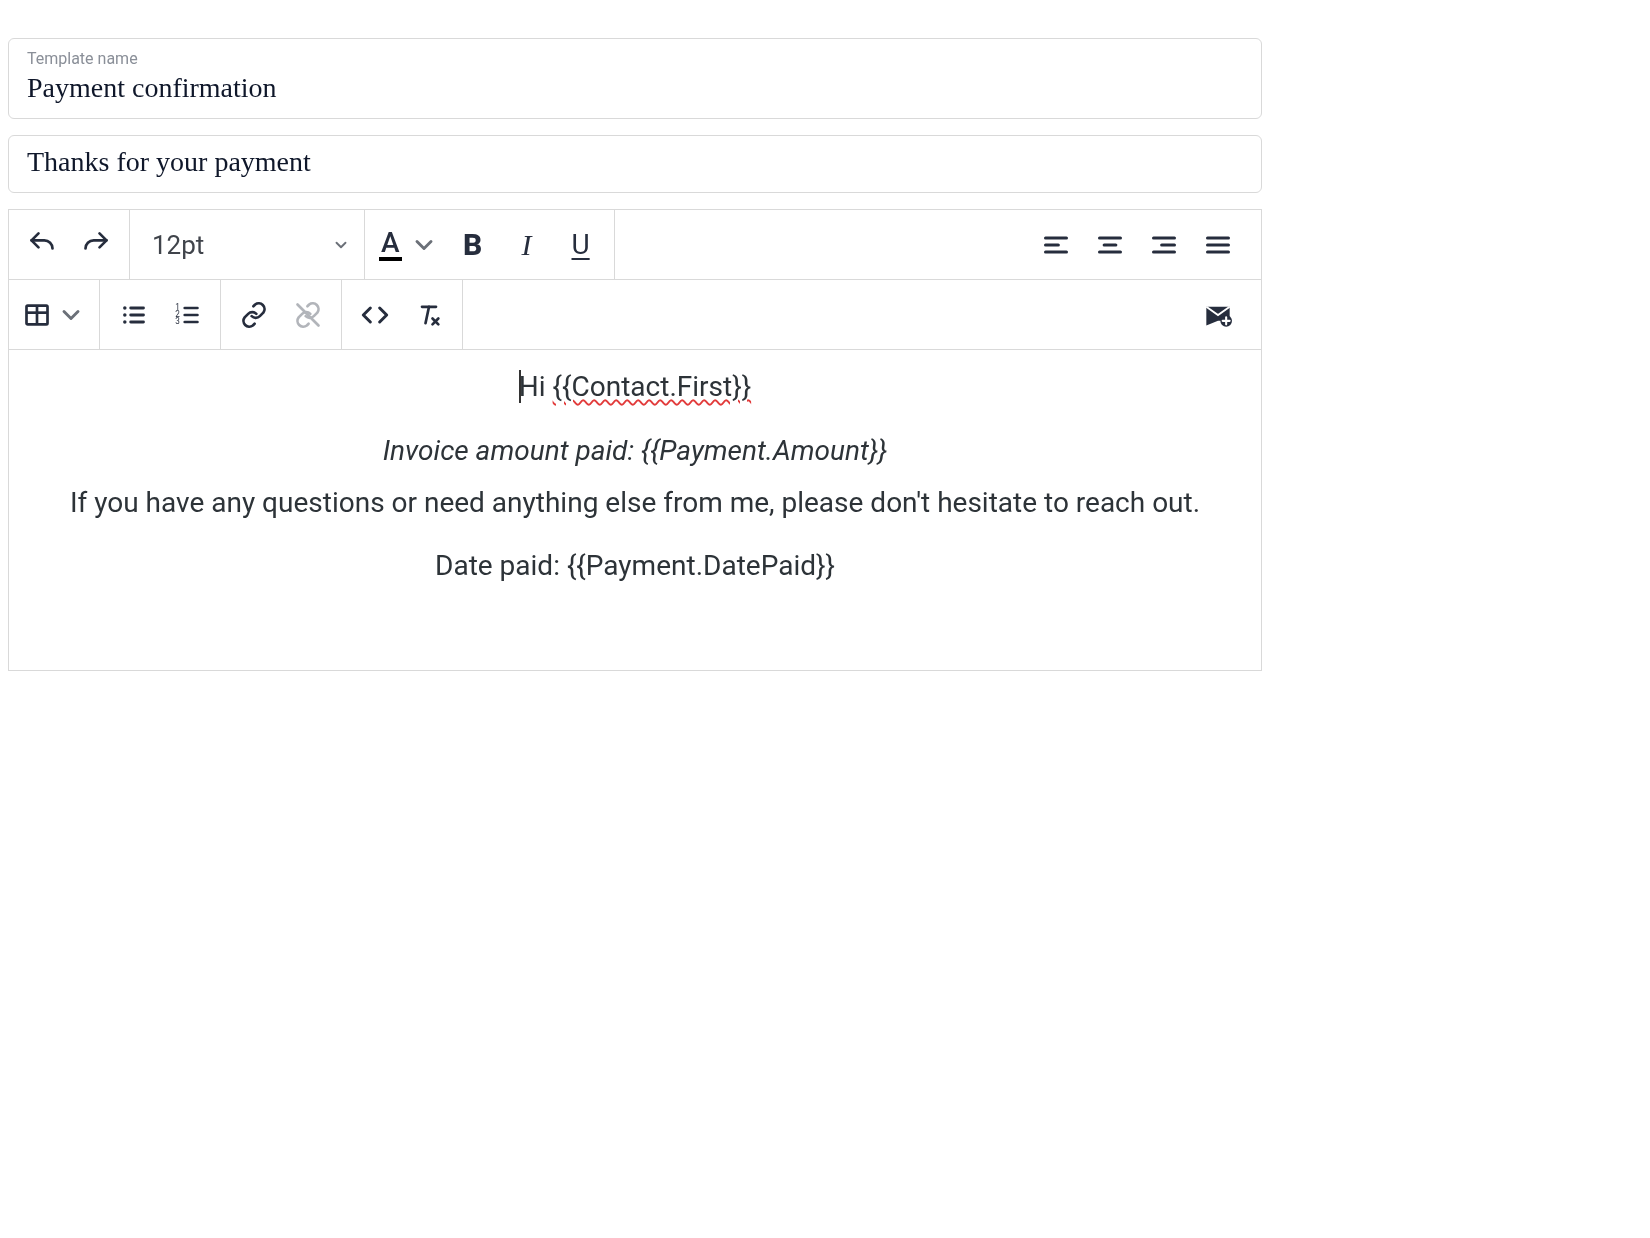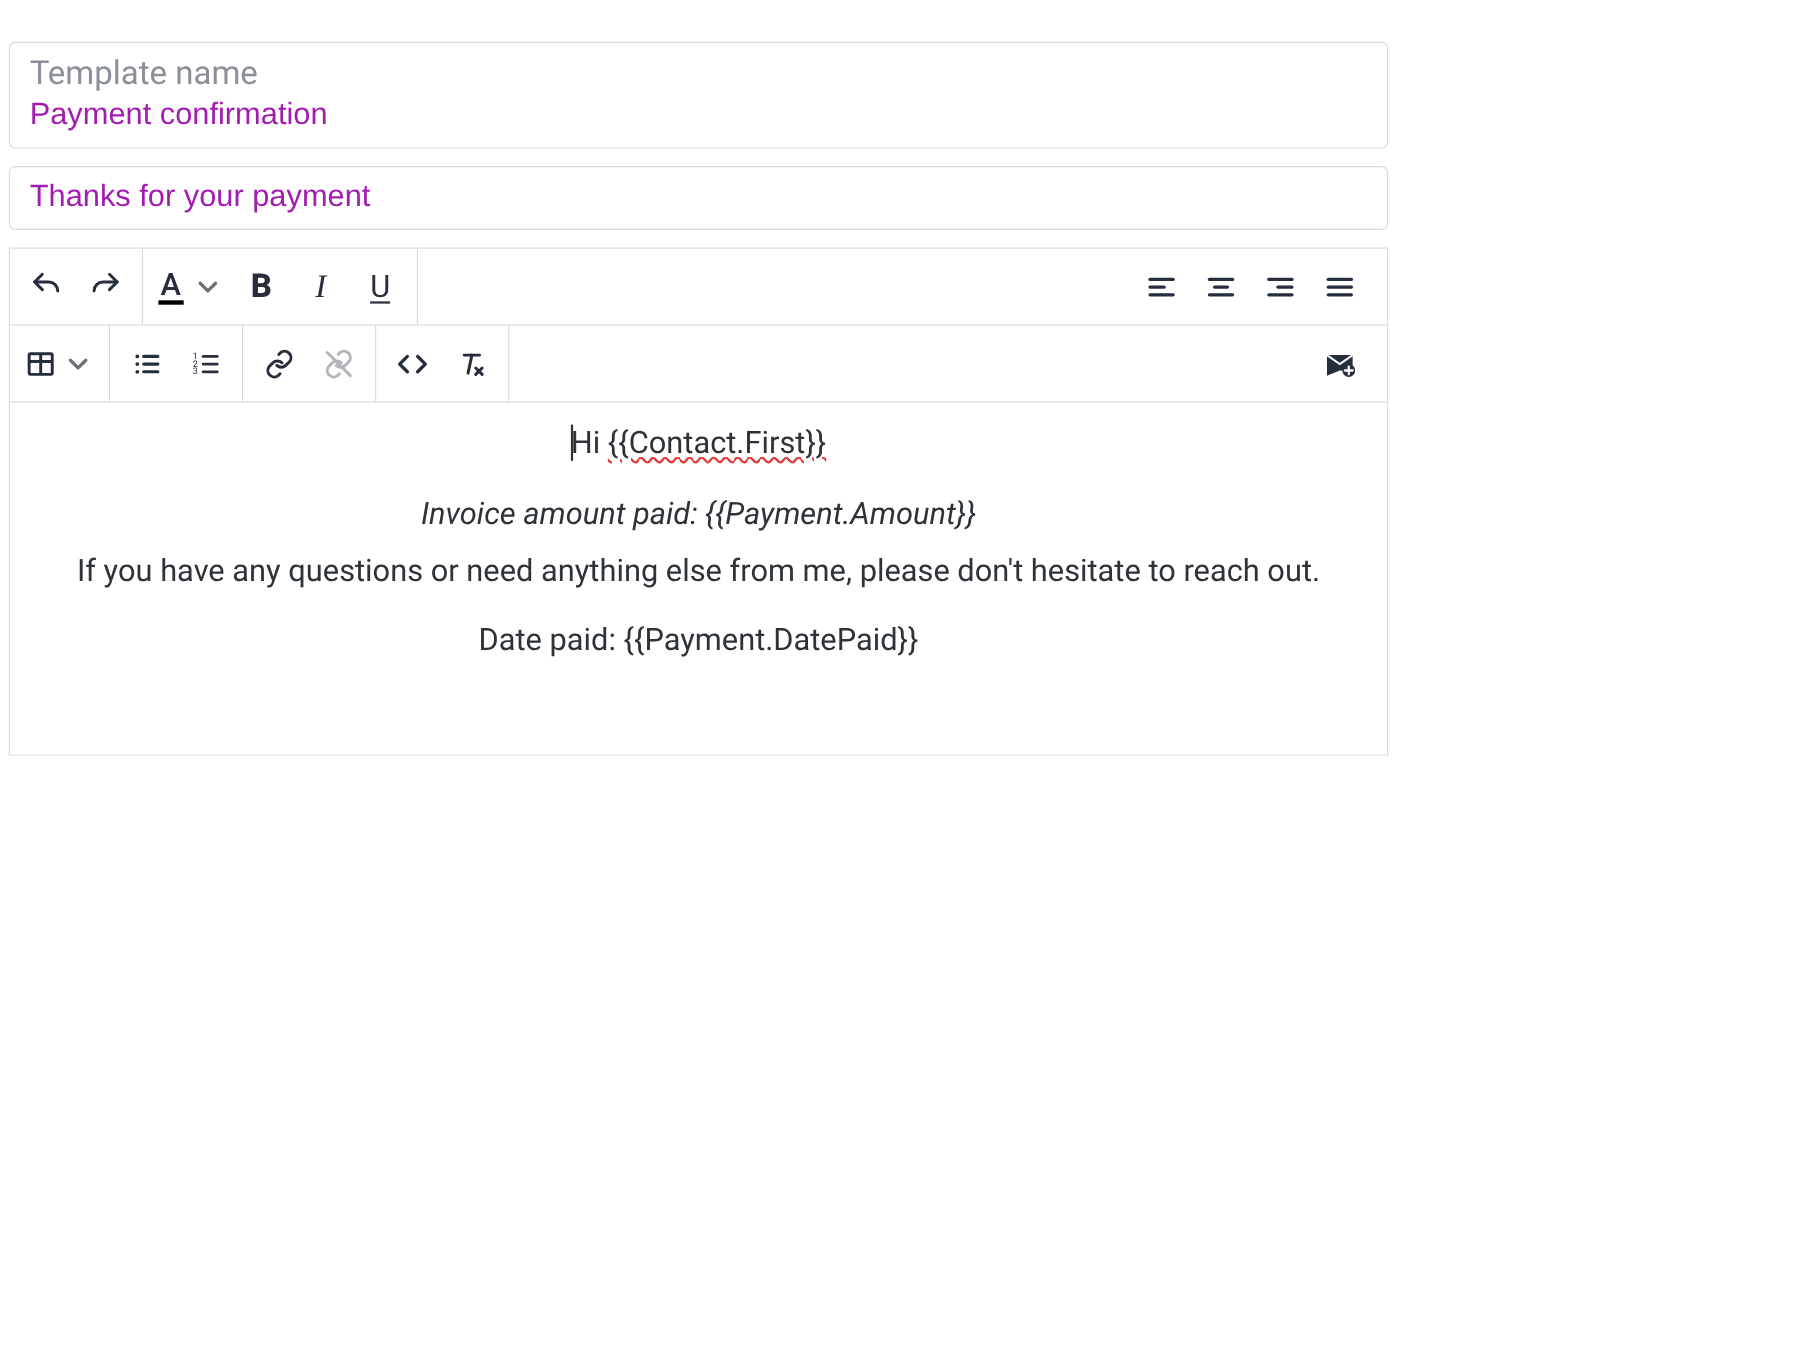--- a/index.html
+++ b/index.html
@@ -13,32 +13,32 @@
   }
   .field-box {
     border: 1px solid #d9d9d9;
     border-radius: 6px;
     padding: 10px 18px 14px 18px;
     margin-bottom: 16px;
     width: 1254px;
   }
   .field-label {
     color: #8a8f98;
-    font-size: 30px;
+    font-size: 16px;
     margin-bottom: 4px;
   }
   .field-value {
     font-size: 28px;
-    color: #a21caf;
+    color: #0f172a;
     border: none;
     outline: none;
     width: 100%;
     background: transparent;
     padding: 0;
-    font-family: Liberation Sans, sans-serif;
+    font-family: Liberation Serif, serif;
   }
   .editor {
     width: 1254px;
     border: 1px solid #d9d9d9;
     border-top: 1px solid #d9d9d9;
   }
   .toolbar-row {
     display: flex;
     align-items: stretch;
     border-bottom: 1px solid #d9d9d9;
@@ -139,20 +139,28 @@
           </svg>
       </span>
       <span class="tb-btn">
         <svg viewBox="0 0 24 24" fill="none" stroke="currentColor" stroke-width="2.3" stroke-linecap="round" stroke-linejoin="round">
             <path d="m15 14 6-6-6-6"></path>
             <path d="M21 8H10a7 7 0 0 0-7 7v0"></path>
           </svg>
       </span>
     </div>
 
+    <div class="tb-group" style="padding:0;">
+      <div class="tb-select" style="width:234px; justify-content:space-between;">
+        <span>12pt</span>
+        <svg class="chev-down" viewBox="0 0 24 24" fill="none" stroke="currentColor" stroke-width="2.5" stroke-linecap="round" stroke-linejoin="round">
+            <polyline points="6 9 12 15 18 9"></polyline>
+          </svg>
+      </div>
+    </div>
 
     <div class="tb-group">
       <span class="tb-btn" style="width:auto; gap:8px; padding:0 6px;">
         <span class="font-color-A">A</span>
         <svg class="chev-down" viewBox="0 0 24 24" fill="none" stroke="currentColor" stroke-width="2.5" stroke-linecap="round" stroke-linejoin="round">
             <polyline points="6 9 12 15 18 9"></polyline>
           </svg>
       </span>
       <span class="tb-btn">
         <span class="bold-letter">B</span>

